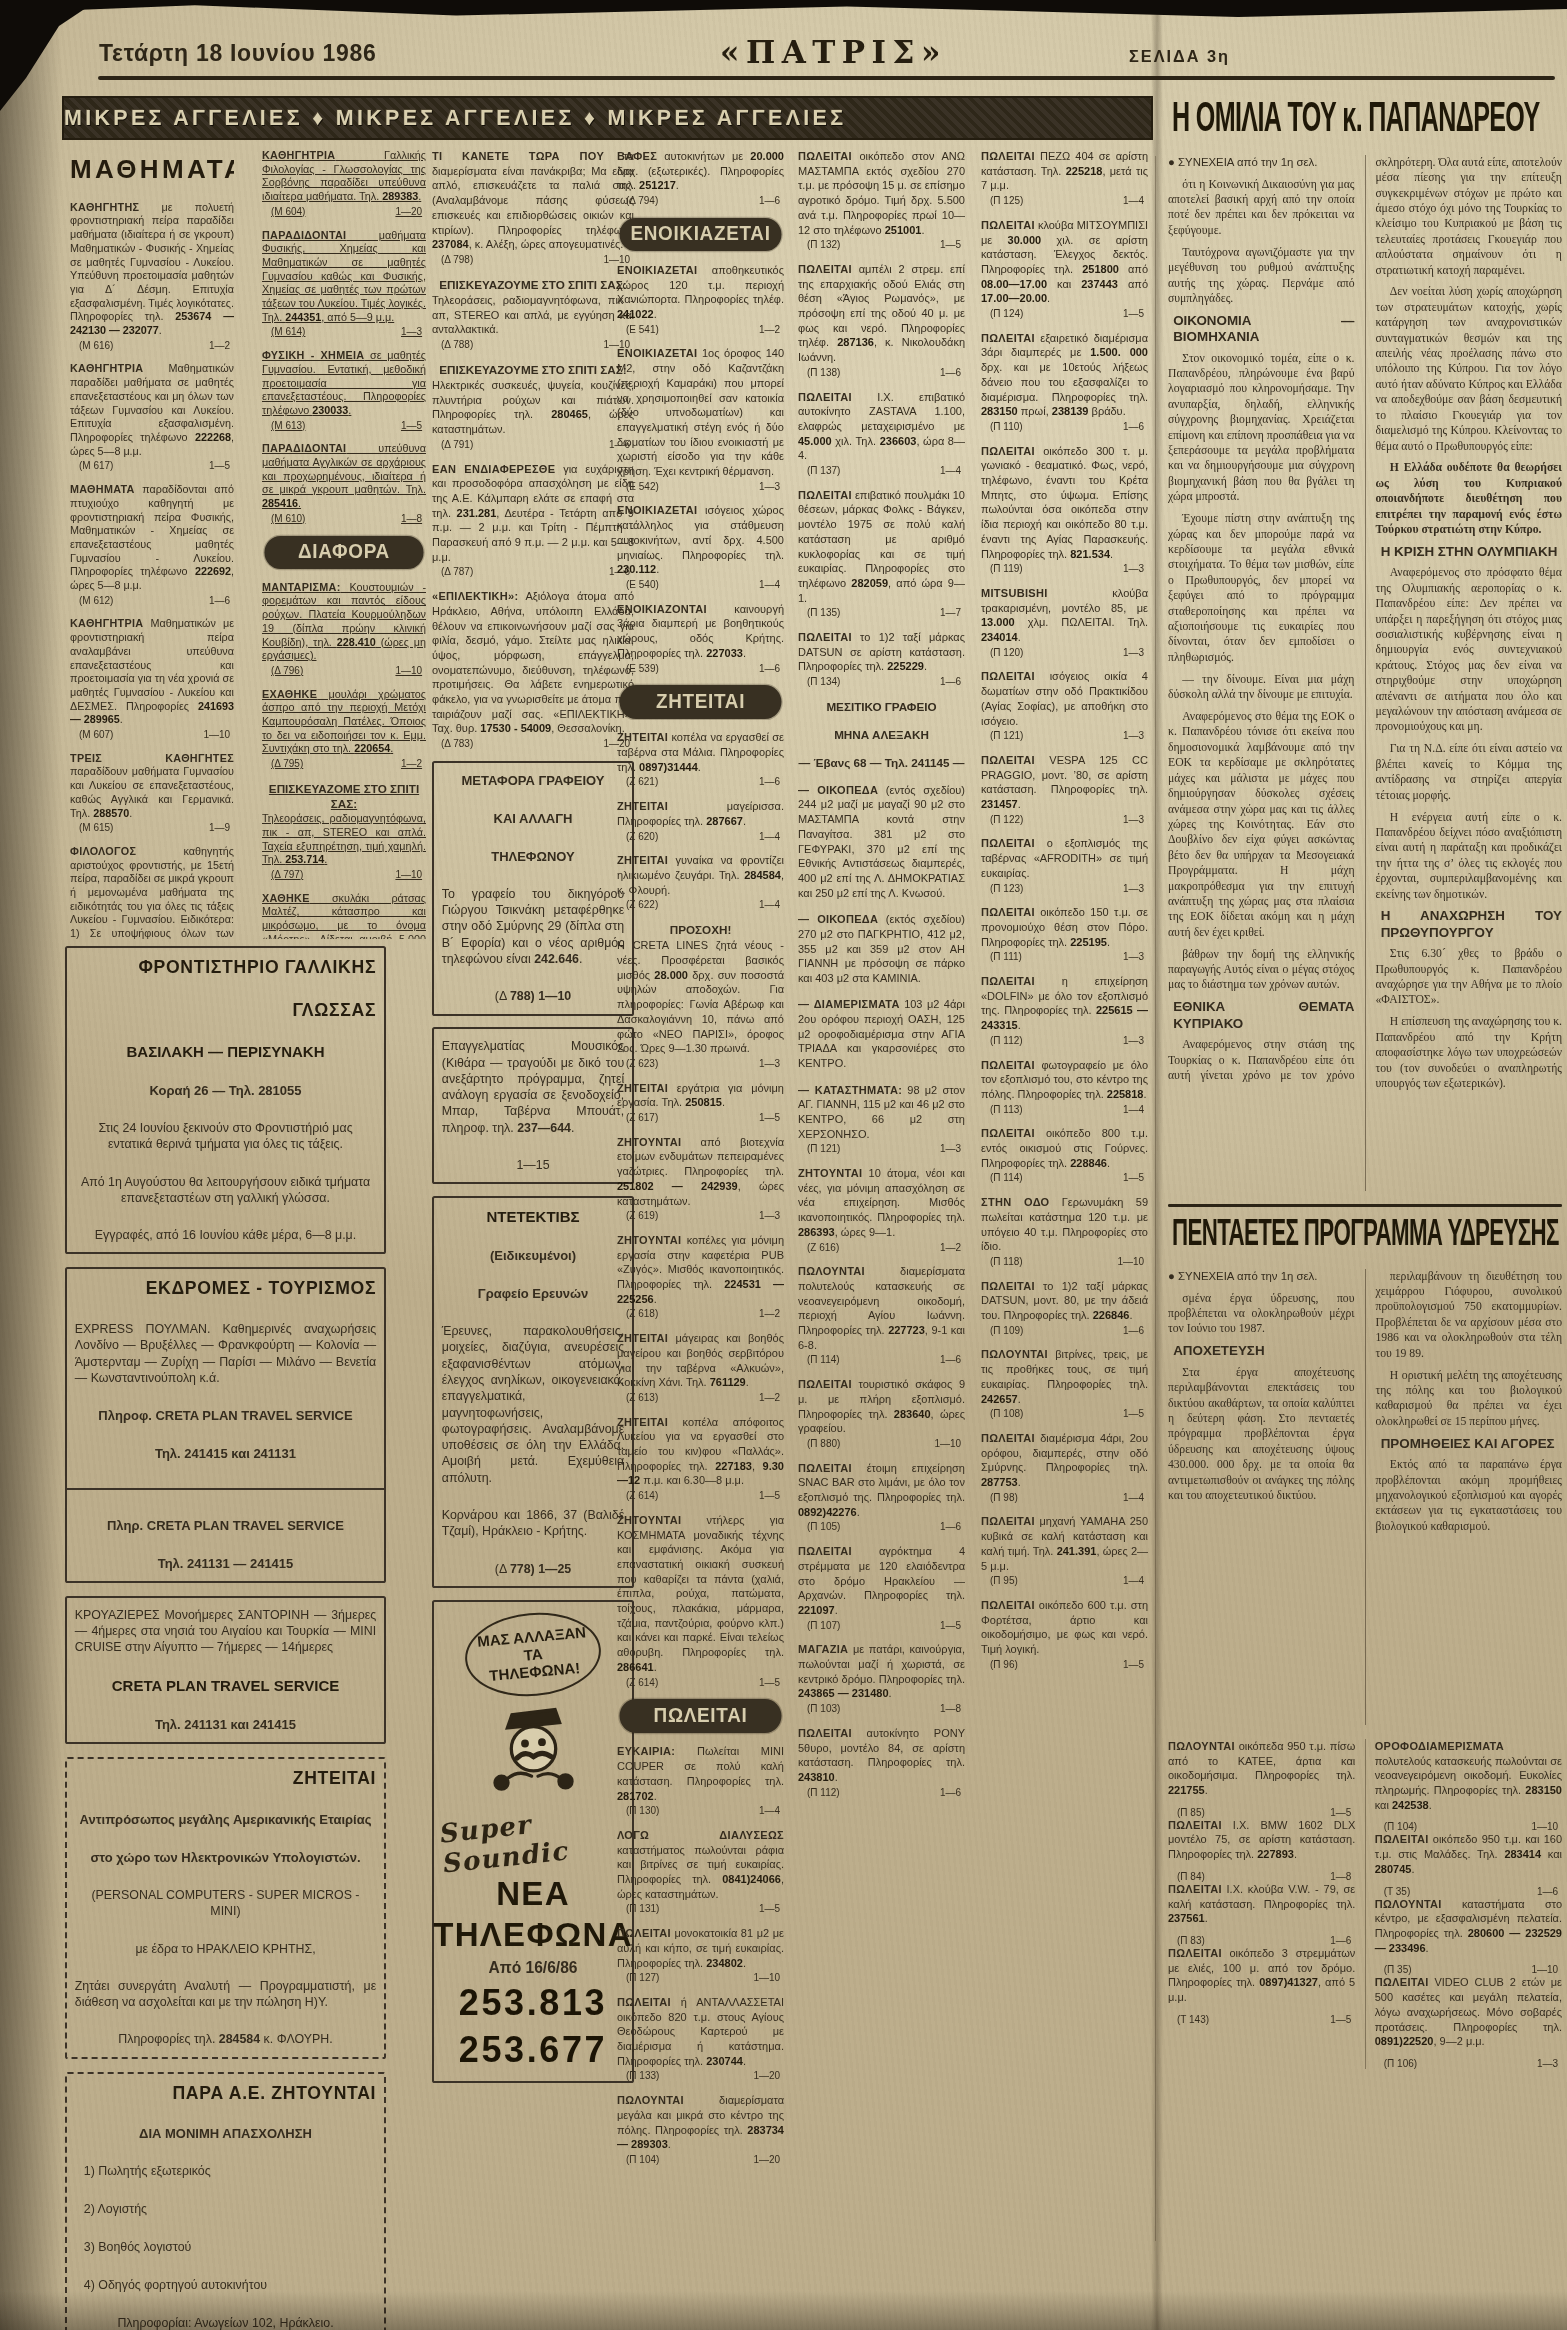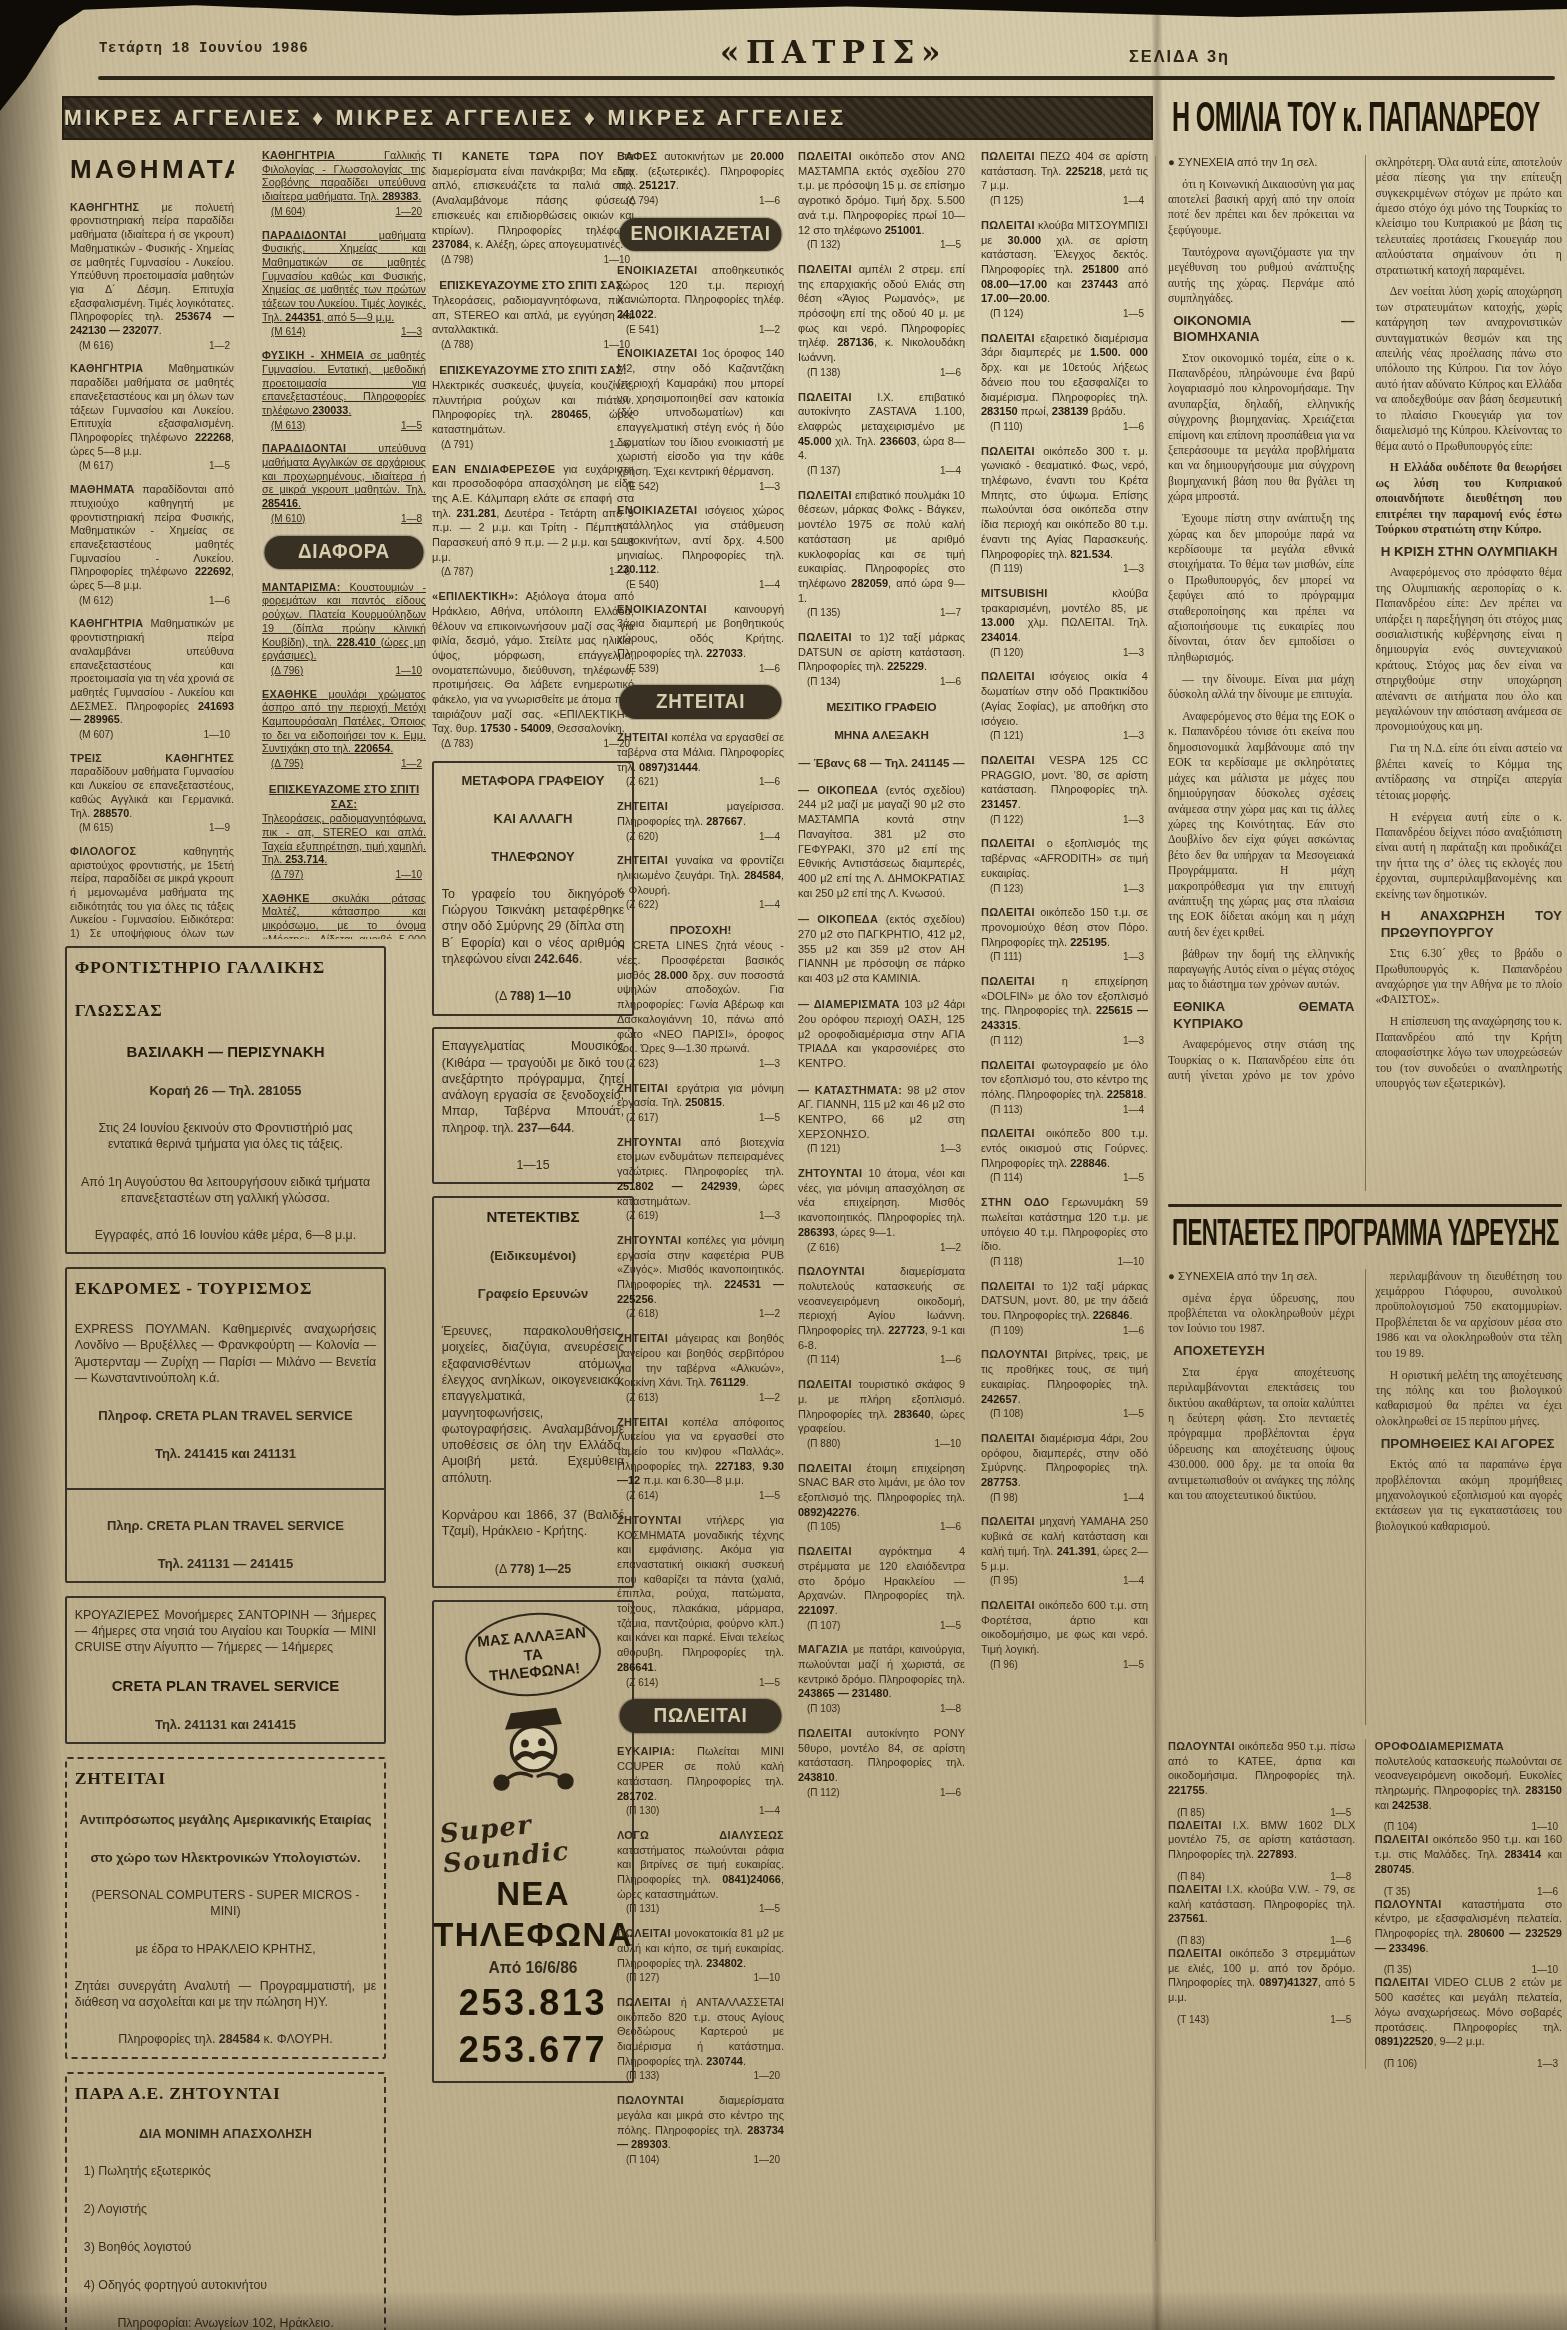--- a/index.html
+++ b/index.html
@@ -9,21 +9,21 @@
     background:
       repeating-linear-gradient(84deg, rgba(70,55,30,.03) 0 2.6px, rgba(0,0,0,0) 2.6px 5.9px),
       radial-gradient(1238px 977px at 62% 18%, #ddd3b6 0%, #d4c9a9 42%, #c9bc9b 78%, #bdae8c 100%);}
   .vign-l{position:absolute;left:0;top:0;width:62px;height:2330px;background:linear-gradient(90deg,rgba(20,14,6,.45),rgba(20,14,6,0));}
   .vign-b{position:absolute;left:0;bottom:0;width:1568px;height:39px;background:linear-gradient(0deg,rgba(20,14,6,.35),rgba(20,14,6,0));}
   .tear-top{position:absolute;left:0;top:0;width:1568px;height:17px;background:#0f0c08;
     clip-path:polygon(0 0,1568px 0,1568px 9px,1238px 17px,847px 6.5px,456px 15.6px,195px 5.2px,0 13px);}
   .tear-corner{position:absolute;left:0;top:0;width:98px;height:111px;background:#0f0c08;
     clip-path:polygon(0 0,98px 0,59px 26px,26px 78px,0 111px);}
 
-  .hdr-date{position:absolute;left:99px;top:40px;font-size:14px;font-weight:bold;letter-spacing:0.7px;color:#2e2617;font-family:Liberation Mono, monospace;}
+  .hdr-date{position:absolute;left:99px;top:40px;font-size:23px;font-weight:bold;letter-spacing:0.7px;color:#2e2617;}
   .hdr-mast{position:absolute;left:720px;top:34px;font-size:31px;font-weight:bold;letter-spacing:6.5px;
     font-family:"DejaVu Serif",serif;color:#261e10;}
   .hdr-page{position:absolute;left:1129px;top:47px;font-size:16.3px;font-weight:bold;letter-spacing:2px;color:#2e2617;}
   .hdr-rule{position:absolute;left:98px;top:76px;width:1457px;height:3.9px;background:#2c2416;border-radius:2px;}
 
   .banner{position:absolute;left:62px;top:96px;width:1087px;height:40px;background:
      repeating-linear-gradient(45deg,#3a3226 0 3.9px,#2e2719 3.9px 7.8px);
     border:2px solid #241d10;display:flex;align-items:center;justify-content:flex-start;}
   .banner span{font-size:21.5px;font-weight:bold;letter-spacing:3.3px;color:#d9cfae;
     text-shadow:0.7px 0.7px 0 #120e07,-0.7px -0.7px 0 #4a4130;white-space:nowrap;}
@@ -33,21 +33,21 @@
   .pill{background:#383022;color:#d7cdad;text-align:center;font-weight:bold;font-size:19.5px;
     padding:4.6px 0 5.9px;border-radius:17px;letter-spacing:0.7px;transform:scaleX(.97);box-shadow:0 0 0 1.3px rgba(36,28,14,.25);}
   .ad{font-size:11px;line-height:14.7px;text-align:justify;}
   .ad .lead{font-weight:bold;letter-spacing:0.3px;}
   .ad b{color:#241c0e;}
   .adhead{font-weight:bold;text-align:center;font-size:11.7px;line-height:15px;margin-bottom:1.3px;}
   .meta{display:flex;justify-content:space-between;font-size:10px;margin-top:2px;padding:0 3.9px 0 9px;}
   .small .ad{font-size:10.8px;line-height:13.7px;}
   .inbox{border:2.6px solid #3b3227;border-radius:2.6px;padding:9px 7.8px;display:flex;flex-direction:column;gap:21px;}
   .inbox.zz{border-style:dashed;}
-  .bx-t1{font-size:17.6px;font-weight:bold;text-align:left;line-height:21.5px;letter-spacing:0.7px;color:#241c0e;font-family:Liberation Serif, serif;}
+  .bx-t1{font-size:17.6px;font-weight:bold;text-align:right;line-height:21.5px;letter-spacing:0.7px;color:#241c0e;}
   .bx-t2{font-size:15px;font-weight:bold;text-align:center;line-height:19px;color:#241c0e;}
   .bx-t3{font-size:13px;font-weight:bold;text-align:center;line-height:17px;}
   .bx-bc{font-size:12.4px;text-align:center;line-height:16.3px;}
   .bx-bj{font-size:12.4px;text-align:justify;line-height:16.3px;}
   .bx-bl{font-size:12.4px;text-align:left;line-height:17px;padding-left:9px;}
   .bx-div{height:2px;background:#3b3227;margin:5.2px -7.8px;}
   #leftboxes{position:absolute;left:65px;top:946px;width:321px;display:flex;flex-direction:column;gap:13px;}
 
   .soundic{border:2.6px solid #3b3227;border-radius:2.6px;padding:11.7px 6.5px;display:flex;flex-direction:column;
     align-items:center;gap:6.5px;}

